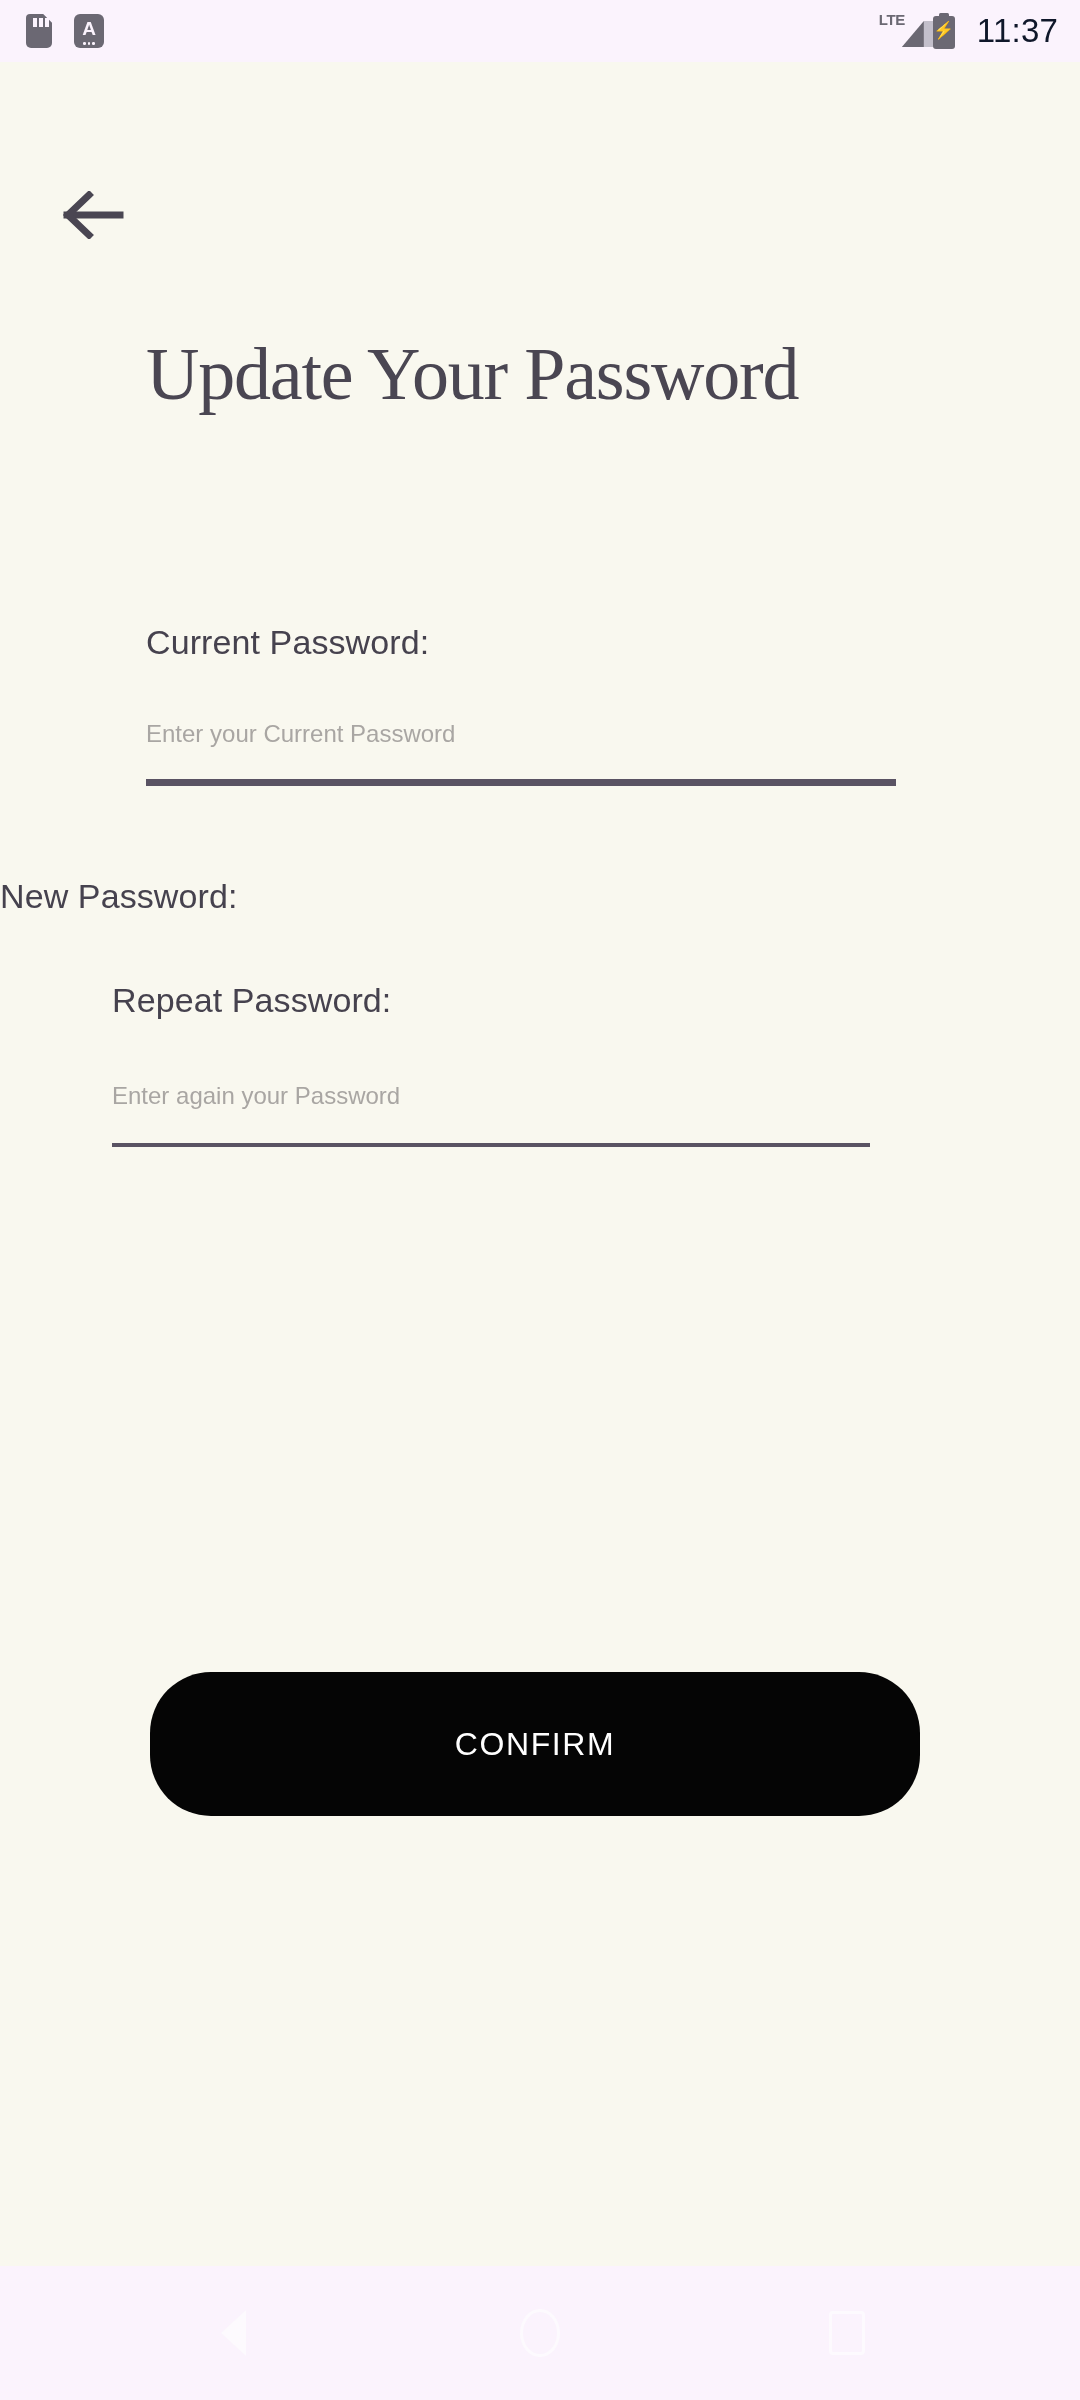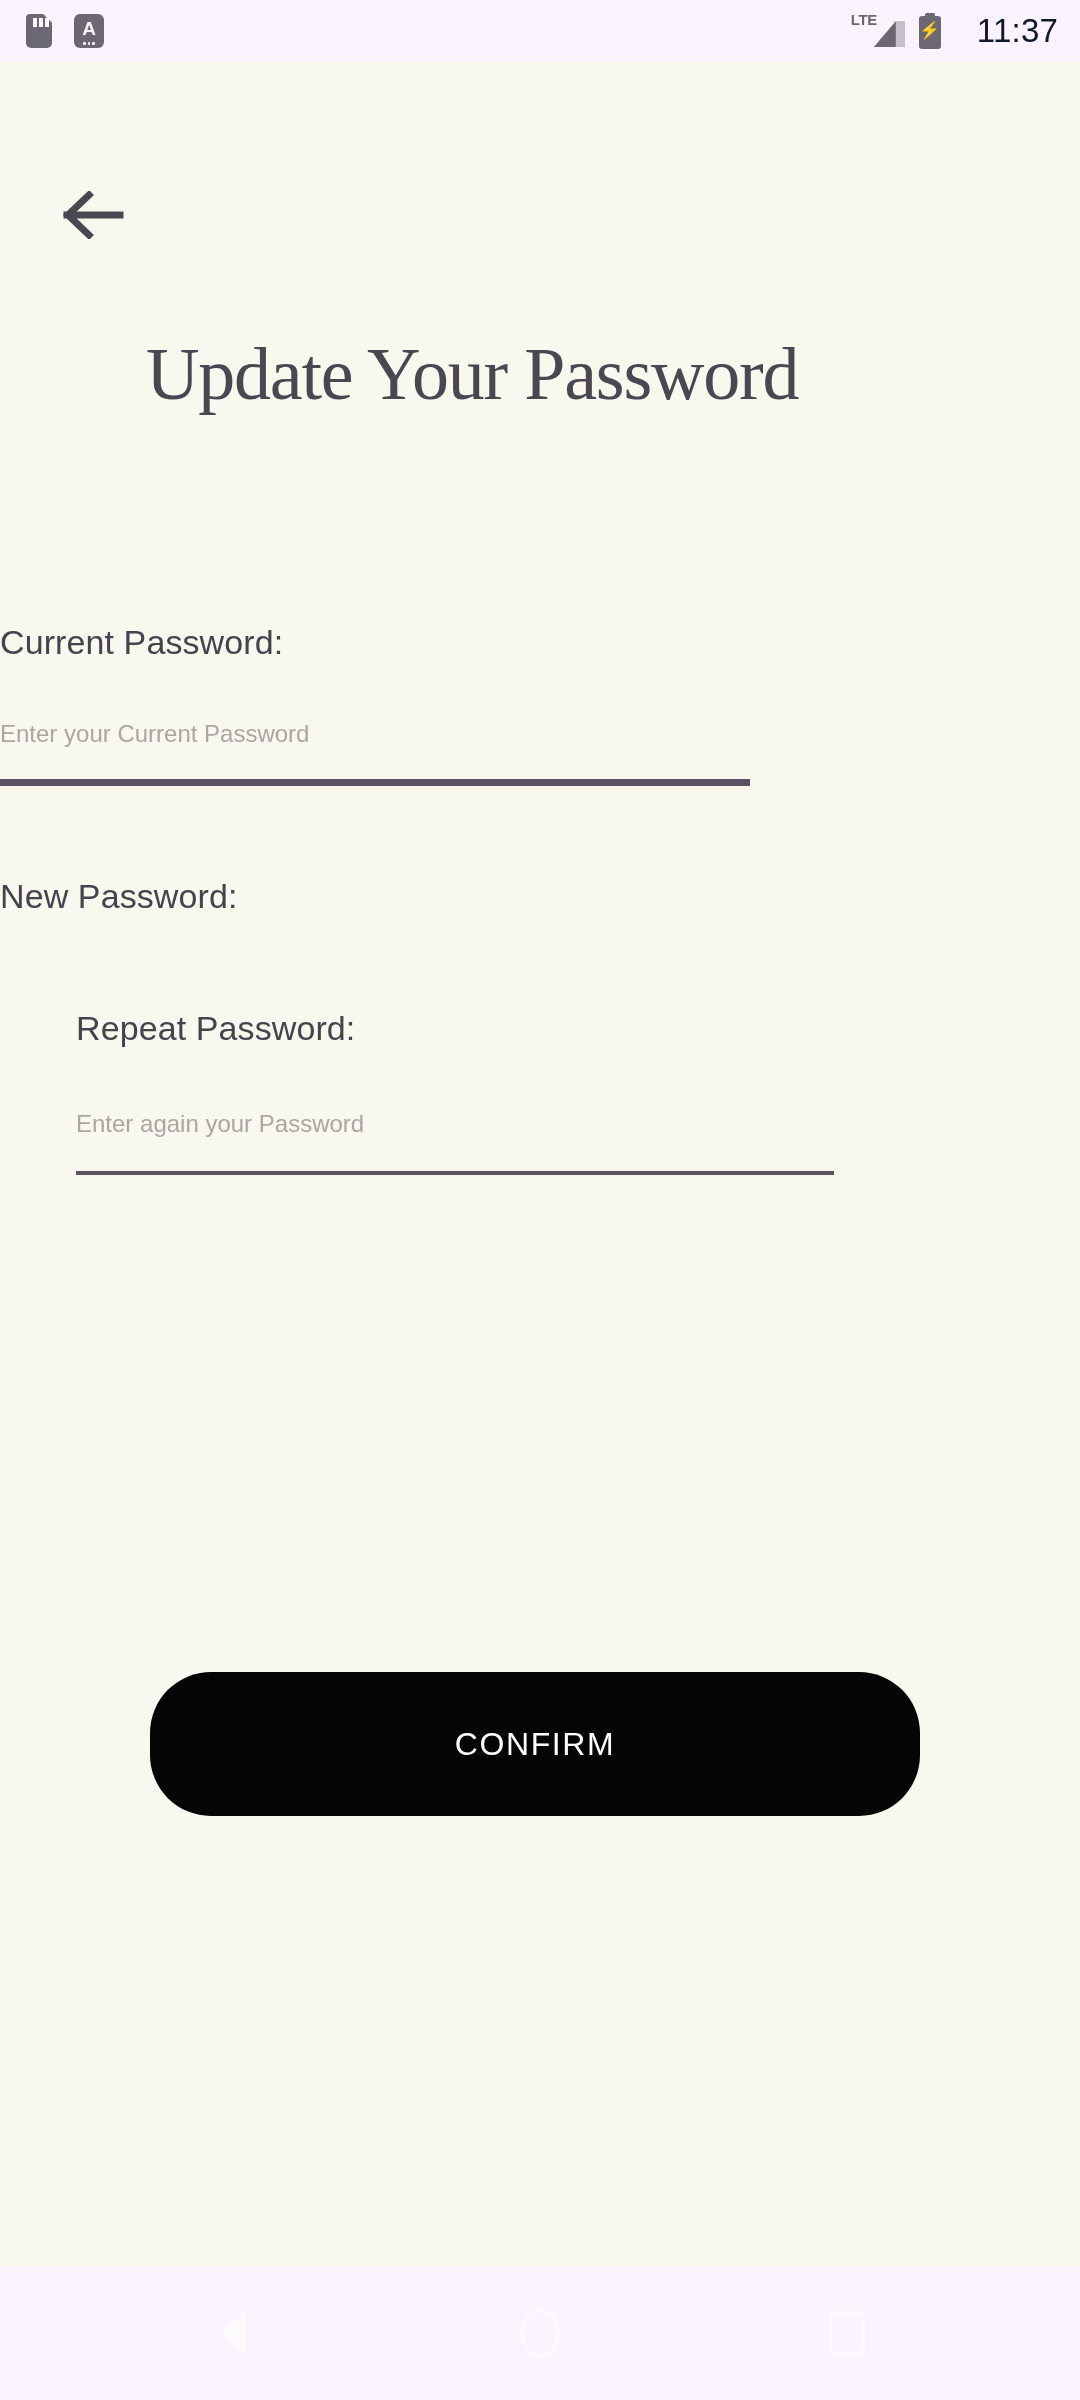--- a/index.html
+++ b/index.html
@@ -18,21 +18,21 @@
 
   
   .status-bar {
     height:62px; flex:0 0 62px;
     background:#FBF3FD;
     display:flex; align-items:center;
     padding:0 22px 0 26px;
   }
   .status-left { display:flex; align-items:center; gap:22px; }
   .status-spacer { flex:1 1 auto; }
-  .status-right { display:flex; align-items:flex-end; gap:14px; }
+  .status-right { display:flex; align-items:flex-end; }
 
   .sd-icon { width:26px; height:34px; position:relative; display:block; }
   .sd-icon .body {
     position:absolute; left:0; top:0; width:26px; height:34px;
     background:#6B6873; border-radius:4px 4px 5px 5px;
     clip-path: polygon(0 0, 66% 0, 100% 26%, 100% 100%, 0 100%);
   }
   .sd-icon .pins {
     position:absolute; left:7px; top:4px;
     display:flex; gap:2.5px;
@@ -118,32 +118,32 @@
     display:block; width:100%;
     background:transparent; border:none; outline:none;
     font-family:"Liberation Sans", sans-serif;
     font-size:24px; color:#46424E;
     line-height:46px; padding:0;
   }
   .field-group .field-input::placeholder { color:#A9A6A3; opacity:1; }
   .field-group .field-underline { width:100%; background:#5A5363; }
 
   
-  .fg1 { }
+  .fg1 { padding-left:146px; }
   .fg1 .field-label { margin-bottom:0; }
   .fg1 .input-wrap { width:750px; margin-top:49px; }
   .fg1 .field-underline { height:7px; margin-top:22px; }
 
   
   .fg2 { margin-top:90px; }
   .fg2 .input-wrap { width:750px; margin-top:53px; }
   .fg2 .field-underline { height:4px; margin-top:24px; }
 
   
-  .fg3 { padding-left:76px; margin-top:92px; }
+  .fg3 { padding-left:112px; margin-top:64px; }
   .fg3 .input-wrap { width:758px; margin-top:53px; }
   .fg3 .field-underline { height:4px; margin-top:24px; }
 
   .confirm-btn {
     position:absolute; left:150px; top:1610px;
     width:770px; height:144px;
     background:#050505; color:#FFFFFF;
     border:none; border-radius:61px;
     font-family:"Liberation Sans", sans-serif;
     font-size:32px; letter-spacing:1.6px;

